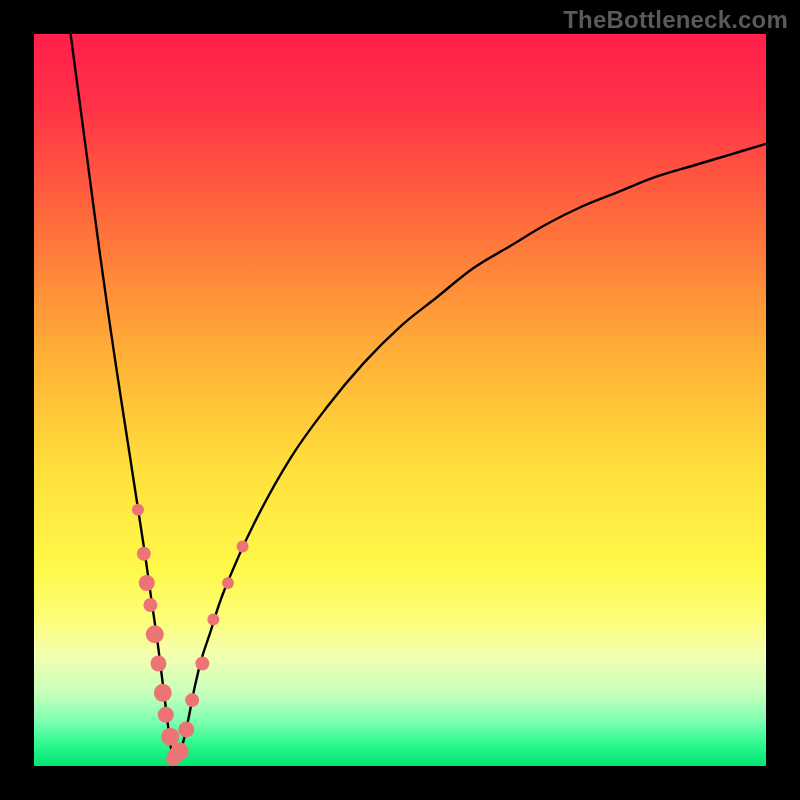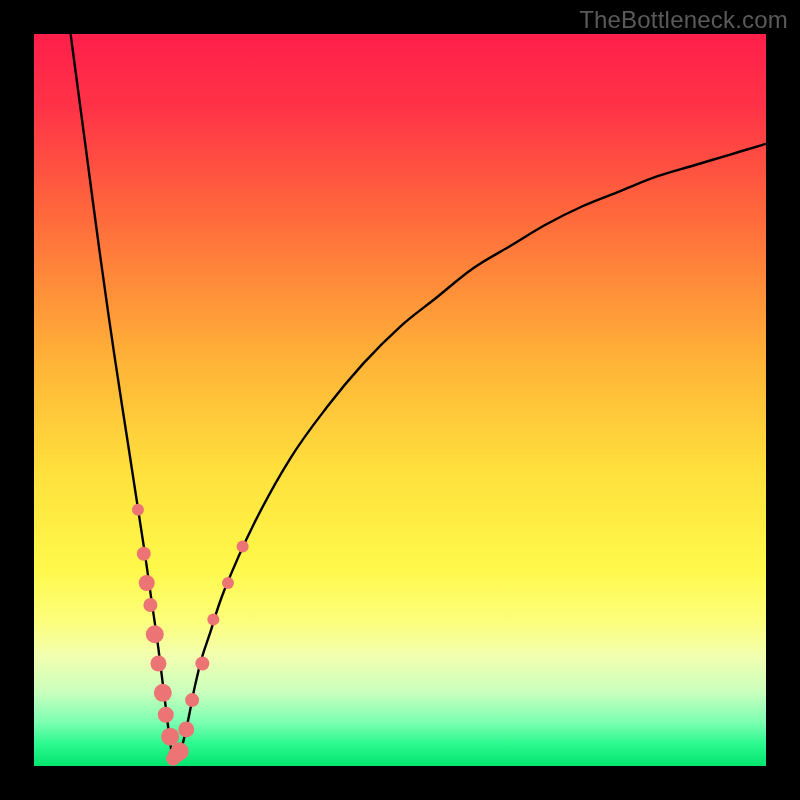--- a/index.html
+++ b/index.html
@@ -32,21 +32,21 @@
     left: 0;
     top: 0;
     width: 100%;
     height: 100%;
   }
   .watermark {
     position: absolute;
     top: 6px;
     right: 12px;
     font-size: 24px;
-    font-weight: 400;
+    font-weight: 700;
     color: #5a5a5a;
     letter-spacing: 0.2px;
   }
   svg.curve {
     position: absolute;
     left: 0;
     top: 0;
     width: 100%;
     height: 100%;
   }

